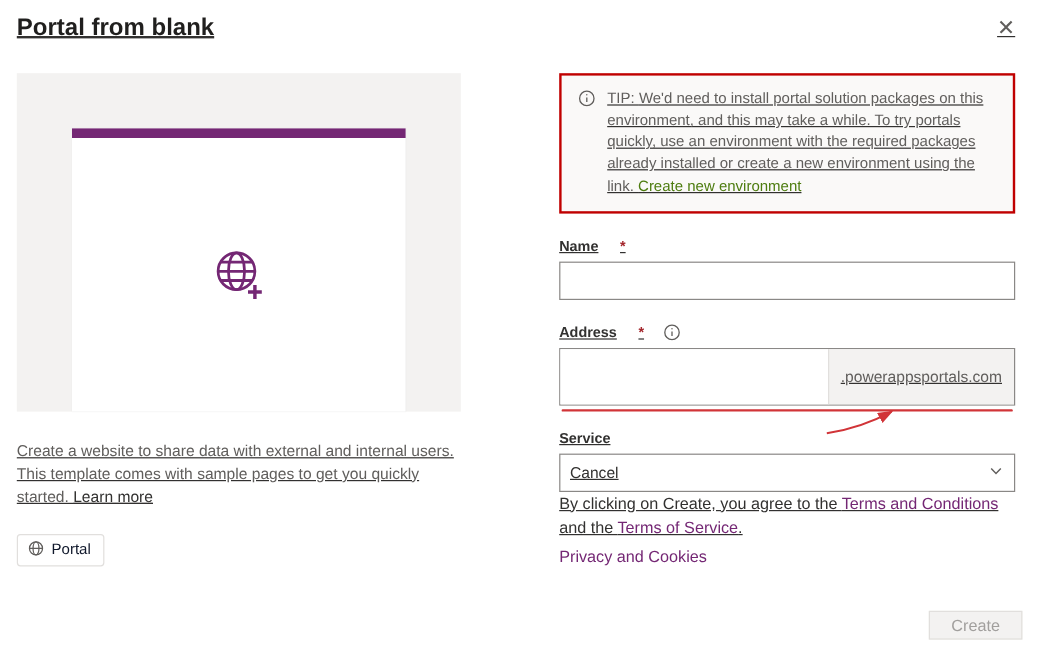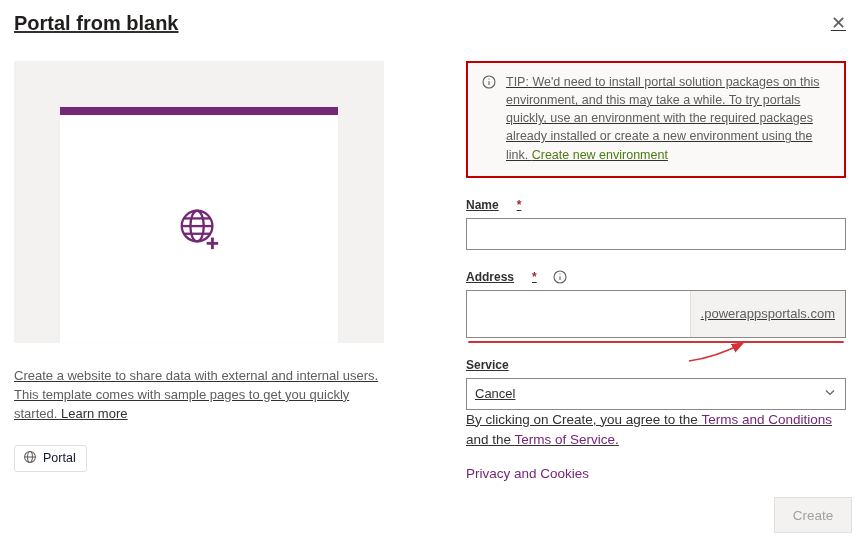--- a/index.html
+++ b/index.html
@@ -200,31 +200,31 @@
   .legal {
     font-size: 13.5px;
     line-height: 1.5;
     color: #323130;
   }
   .legal a,
   .privacy-link {
     color: #742774;
     text-decoration: none;
   }
-  .privacy-link { display: inline-block; margin-top: 16px; font-size: 13.5px; }
+  .privacy-link { display: inline-block; margin-top: 6px; font-size: 13.5px; }
 
   .footer {
     position: absolute;
     right: 14px;
     bottom: 12px;
     display: flex;
     gap: 12px;
   }
   .btn {
-    height: 36px;
+    height: 24px;
     min-width: 78px;
     padding: 4px 16px;
     font-size: 13.5px;
     border: 1px solid #8a8886;
     background: #fff;
     cursor: pointer;
     text-align: center;
   }
   .btn.primary-disabled {
     border: 1px solid #e1dfdd;

